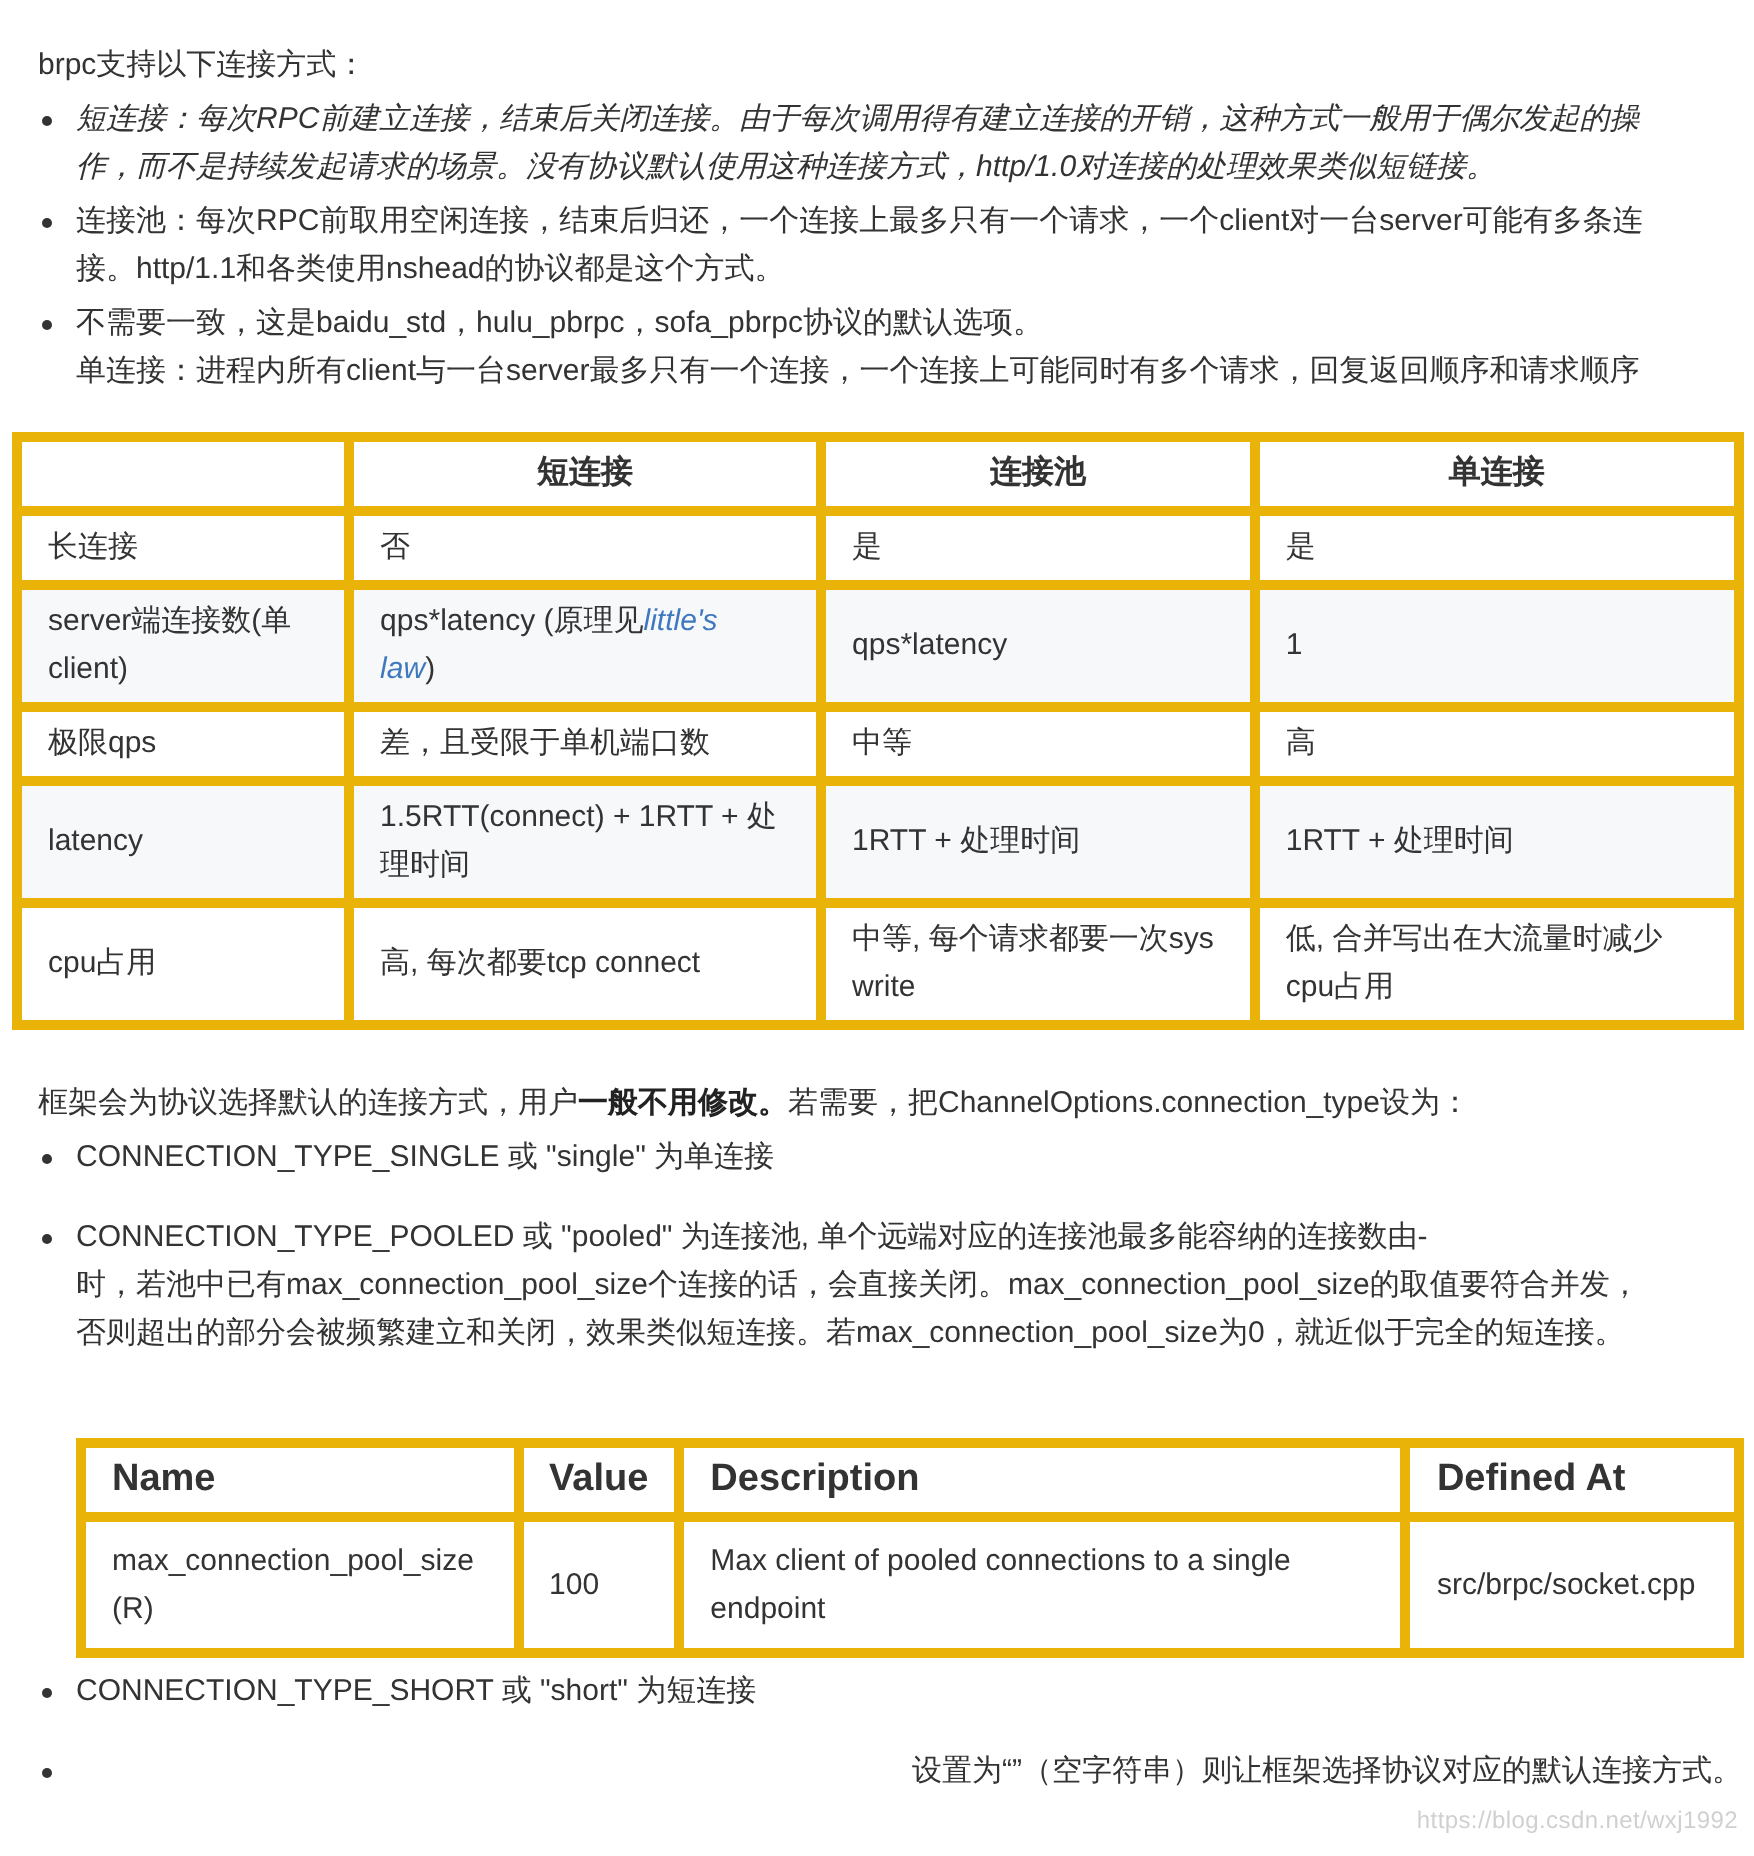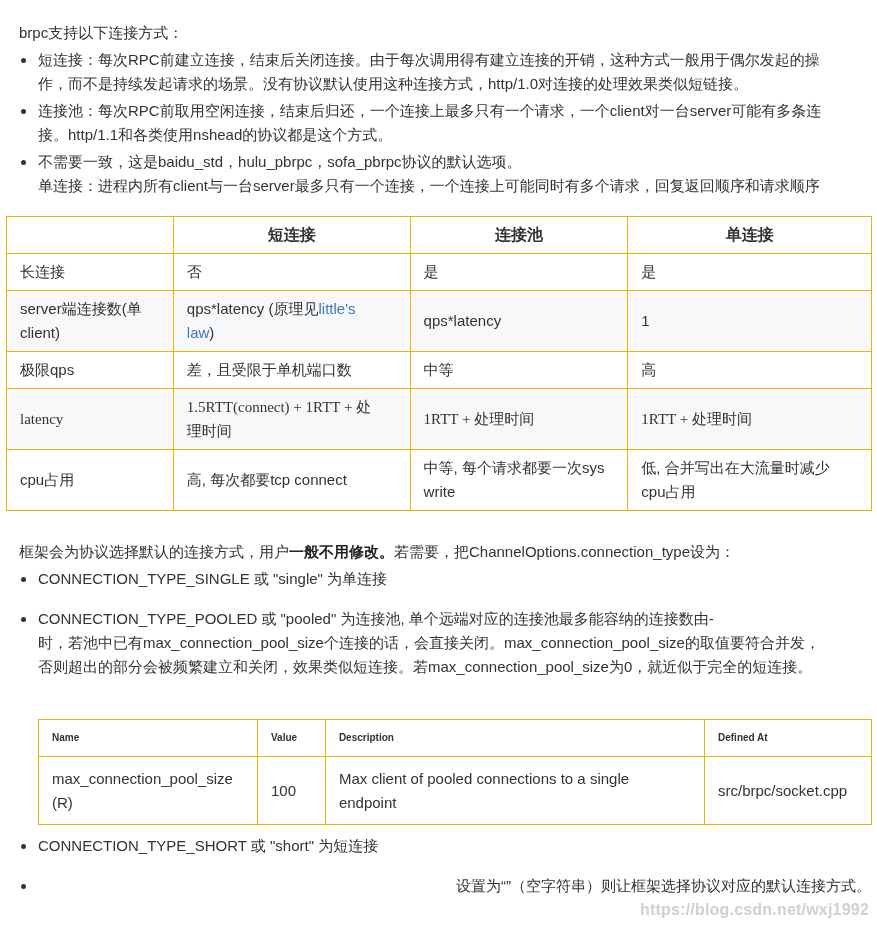--- a/index.html
+++ b/index.html
@@ -7,39 +7,39 @@
     width:877px; height:928px; overflow:hidden; position:relative;
     font-family:"Liberation Sans","DejaVu Sans",sans-serif;
     font-size:15px; color:#333333; line-height:24px;
   }
   .p { position:absolute; left:6px; margin:13px; white-space:nowrap; }
   ul.list { position:absolute; left:0; margin:0; padding:0; list-style:none; width:877px; }
   ul.list li { position:relative; padding-left:38px; padding-right:6px; }
   ul.list li .dot {
     position:absolute; left:21px; top:10px; width:5px; height:5px; border-radius:50%; background:#333;
   }
-  a.lnk { color:#4078c0; text-decoration:none; }
+  a.lnk { color:#4078c0; text-decoration:none;font-style:italic; }
   table { border-collapse:collapse; position:absolute; }
-  td, th { border:1px solid #eab308; padding:0 13px; text-align:left; vertical-align:middle; font-weight:normal; }
+  td, th { border:5px solid #eab308; padding:0 13px; text-align:left; vertical-align:middle; font-weight:normal; }
   th { font-weight:bold; }
   .t1 th { text-align:center; font-size:16px; }
   .t1 tr.alt td { background:#f6f8fa; }
-  .t2 th { font-size:10px; }
+  .t2 th { font-size:19px; }
   b.strong { font-weight:bold; color:#222;text-align:right; }
   .watermark {
-    position:absolute; right:8px; top:898px; color:#d0d0d0; font-size:16px; letter-spacing:0.2px;font-weight:bold;
+    position:absolute; right:8px; top:898px; color:#d0d0d0; font-size:12px; letter-spacing:0.2px;
   }
 </style>
 </head>
 <body>
 
 <p class="p" style="top:8px;">brpc支持以下连接方式：</p>
 
 <ul class="list" style="top:48px;">
-  <li style="margin-bottom:3px;">
+  <li style="margin-bottom:3px;font-style:italic;">
     <span class="dot"></span>
     <div>短连接：每次RPC前建立连接，结束后关闭连接。由于每次调用得有建立连接的开销，这种方式一般用于偶尔发起的操</div>
     <div>作，而不是持续发起请求的场景。没有协议默认使用这种连接方式，http/1.0对连接的处理效果类似短链接。</div>
   </li>
   <li style="margin-bottom:3px;">
     <span class="dot"></span>
     <div>连接池：每次RPC前取用空闲连接，结束后归还，一个连接上最多只有一个请求，一个client对一台server可能有多条连</div>
     <div>接。http/1.1和各类使用nshead的协议都是这个方式。</div>
   </li>
   <li>
@@ -80,21 +80,21 @@
     </td>
     <td>qps*latency</td>
     <td>1</td>
   </tr>
   <tr style="height:37px;">
     <td>极限qps</td>
     <td>差，且受限于单机端口数</td>
     <td>中等</td>
     <td>高</td>
   </tr>
-  <tr class="alt" style="height:61px;font-family:Liberation Serif, serif;">
+  <tr class="alt" style="height:61px;">
     <td>latency</td>
     <td>
       <div>1.5RTT(connect) + 1RTT + 处</div>
       <div>理时间</div>
     </td>
     <td>1RTT + 处理时间</td>
     <td>1RTT + 处理时间</td>
   </tr>
   <tr style="height:61px;padding-left:28px;">
     <td>cpu占用</td>

